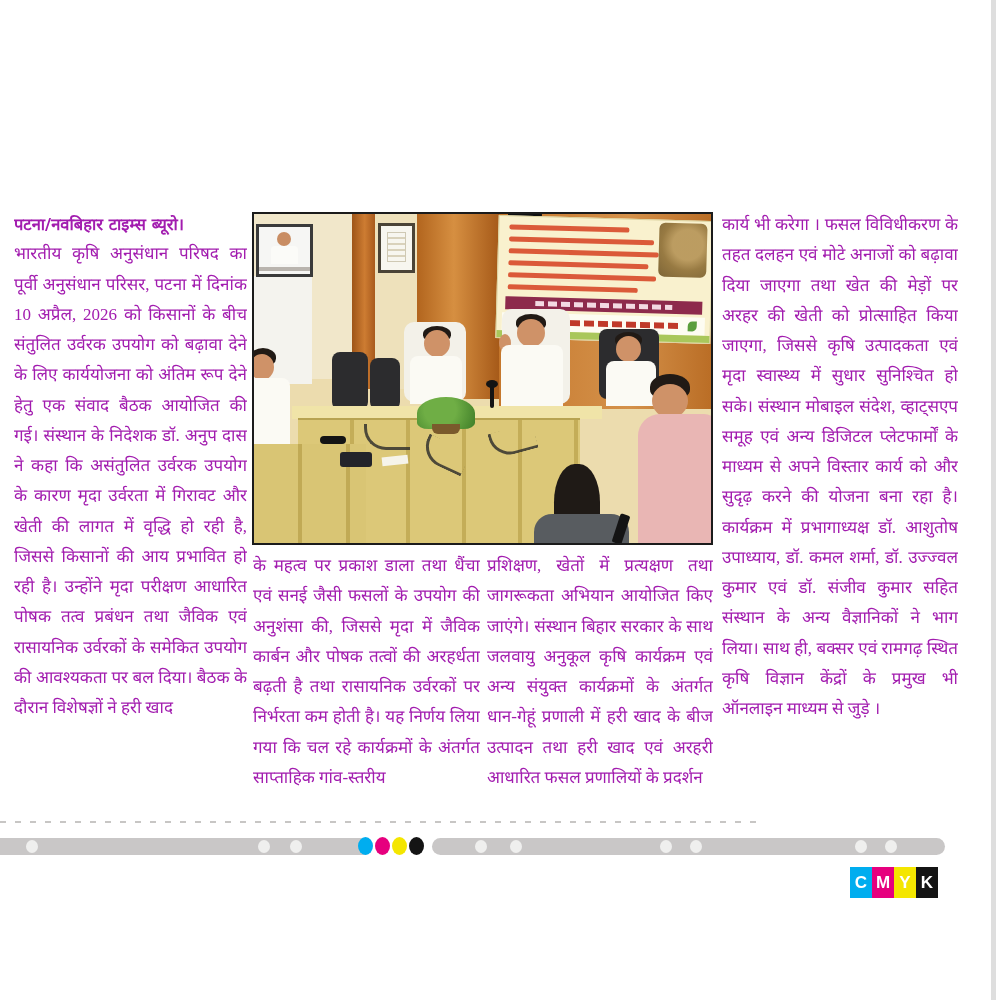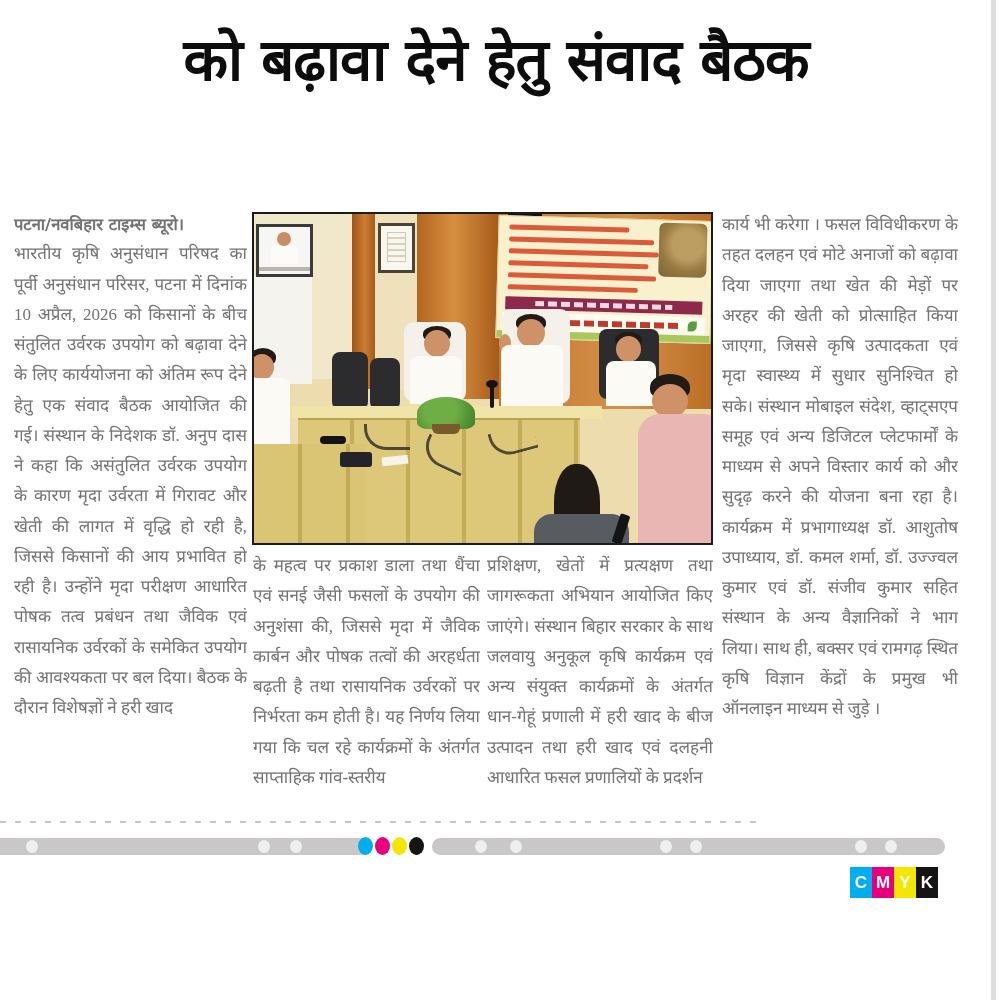--- a/index.html
+++ b/index.html
@@ -5,21 +5,21 @@
   * { margin:0; padding:0; box-sizing:border-box; }
   html,body { width:1000px; height:1000px; background:#ffffff; overflow:hidden; }
   body { position:relative; font-family:"Liberation Serif", serif; }
 
   
   .headline { position:absolute; top:20px; left:0; width:992px; text-align:center;
     font-family:"DejaVu Sans", sans-serif; font-weight:800; color:#0c0c0c;
     font-size:58px; line-height:80px; letter-spacing:-1px; }
 
   
-  .col { position:absolute; font-size:17px; line-height:1.78; color:#737373;
+  .col { position:absolute; font-size:17px; line-height:1.78; color:#a21caf;
     text-align:justify; overflow:hidden; }
   .col1 { left:14px;  top:210px; width:233px; height:615px; }
   .col2 { left:253px; top:551px; width:227px; height:278px; }
   .col3 { left:487px; top:551px; width:226px; height:278px; }
   .col4 { left:722px; top:210px; width:236px; height:620px; }
   .byline { font-weight:bold; font-family:"DejaVu Sans", sans-serif; font-size:16.5px; }
 
   
   .photo { position:absolute; left:252px; top:212px; width:461px; height:333px;
     border:2px solid #1b1b1b; background:#ecdcae; overflow:hidden; }
@@ -73,21 +73,20 @@
   .mic { background:#141414; border-radius:2px; }
   .cable { position:absolute; width:46px; height:26px; border:3px solid #2a2a2a;
     border-top:none; border-right:none; border-radius:0 0 0 22px; opacity:.8; }
   .phone { left:86px; top:238px; width:32px; height:15px; background:#23242a; border-radius:3px; }
   .paper { left:128px; top:242px; width:26px; height:9px; background:#f6f4ea; transform:rotate(-6deg); }
 </style>
 </head>
 <body>
 
 <div class="headline">
-  <div>को बढ़ावा देने हेतु संवाद बैठक</div>
 </div>
 
 <div class="col col1">
   <div class="byline">पटना/नवबिहार टाइम्स ब्यूरो।</div>
   <span>भारतीय कृषि अनुसंधान परिषद का पूर्वी अनुसंधान परिसर, पटना में दिनांक 10 अप्रैल, 2026 को किसानों के बीच संतुलित उर्वरक उपयोग को बढ़ावा देने के लिए कार्ययोजना को अंतिम रूप देने हेतु एक संवाद बैठक आयोजित की गई। संस्थान के निदेशक डॉ. अनुप दास ने कहा कि असंतुलित उर्वरक उपयोग के कारण मृदा उर्वरता में गिरावट और खेती की लागत में वृद्धि हो रही है, जिससे किसानों की आय प्रभावित हो रही है। उन्होंने मृदा परीक्षण आधारित पोषक तत्व प्रबंधन तथा जैविक एवं रासायनिक उर्वरकों के समेकित उपयोग की आवश्यकता पर बल दिया। बैठक के दौरान विशेषज्ञों ने हरी खाद</span>
 </div>
 
 <div class="photo">
   <div class="abs wall-left"></div>
   <div class="abs wall-white"></div>
@@ -166,21 +165,21 @@
   <div class="abs hair" style="left:396px; top:160px; width:40px; height:26px;"></div>
   <div class="abs head" style="left:398px; top:170px; width:36px; height:34px;"></div>
   <div class="abs" style="left:384px; top:200px; width:80px; height:133px; background:#e9b6b4; border-radius:22px 14px 0 0;"></div>
   <div class="abs mic" style="left:362px; top:300px; width:10px; height:30px; transform:rotate(18deg);"></div>
 </div>
 
 <div class="col col2">
   <span>के महत्व पर प्रकाश डाला तथा धैंचा एवं सनई जैसी फसलों के उपयोग की अनुशंसा की, जिससे मृदा में जैविक कार्बन और पोषक तत्वों की अरहर्धता बढ़ती है तथा रासायनिक उर्वरकों पर निर्भरता कम होती है। यह निर्णय लिया गया कि चल रहे कार्यक्रमों के अंतर्गत साप्ताहिक गांव-स्तरीय</span>
 </div>
 <div class="col col3">
-  <span>प्रशिक्षण, खेतों में प्रत्यक्षण तथा जागरूकता अभियान आयोजित किए जाएंगे। संस्थान बिहार सरकार के साथ जलवायु अनुकूल कृषि कार्यक्रम एवं अन्य संयुक्त कार्यक्रमों के अंतर्गत धान-गेहूं प्रणाली में हरी खाद के बीज उत्पादन तथा हरी खाद एवं दलहनी आधारित फसल प्रणालियों के प्रदर्शन</span>
+  <span>प्रशिक्षण, खेतों में प्रत्यक्षण तथा जागरूकता अभियान आयोजित किए जाएंगे। संस्थान बिहार सरकार के साथ जलवायु अनुकूल कृषि कार्यक्रम एवं अन्य संयुक्त कार्यक्रमों के अंतर्गत धान-गेहूं प्रणाली में हरी खाद के बीज उत्पादन तथा हरी खाद एवं अरहरी आधारित फसल प्रणालियों के प्रदर्शन</span>
 </div>
 <div class="col col4">
   <span>कार्य भी करेगा । फसल विविधीकरण के तहत दलहन एवं मोटे अनाजों को बढ़ावा दिया जाएगा तथा खेत की मेड़ों पर अरहर की खेती को प्रोत्साहित किया जाएगा, जिससे कृषि उत्पादकता एवं मृदा स्वास्थ्य में सुधार सुनिश्चित हो सके।  संस्थान मोबाइल संदेश, व्हाट्सएप समूह एवं अन्य डिजिटल प्लेटफार्मों के माध्यम से अपने विस्तार कार्य को और सुदृढ़ करने की योजना बना रहा है। कार्यक्रम में प्रभागाध्यक्ष डॉ. आशुतोष उपाध्याय, डॉ. कमल शर्मा, डॉ. उज्ज्वल कुमार एवं डॉ. संजीव कुमार सहित संस्थान के अन्य वैज्ञानिकों ने भाग लिया। साथ ही, बक्सर एवं रामगढ़ स्थित कृषि विज्ञान केंद्रों के प्रमुख भी ऑनलाइन माध्यम से जुड़े ।</span>
 </div>
 
 <div style="position:absolute; left:0; top:821px; width:762px; height:2px; opacity:.75;
      background:repeating-linear-gradient(90deg,#b5b3b1 0 6px, transparent 6px 15px);"></div>
 
 <div style="position:absolute; left:0; top:838px; width:372px; height:17px; background:#C9C7C7; border-radius:0 9px 9px 0;">
   <div style="position:absolute; left:26px;  top:2px; width:12px; height:13px; border-radius:50%; background:#efefee;"></div>

